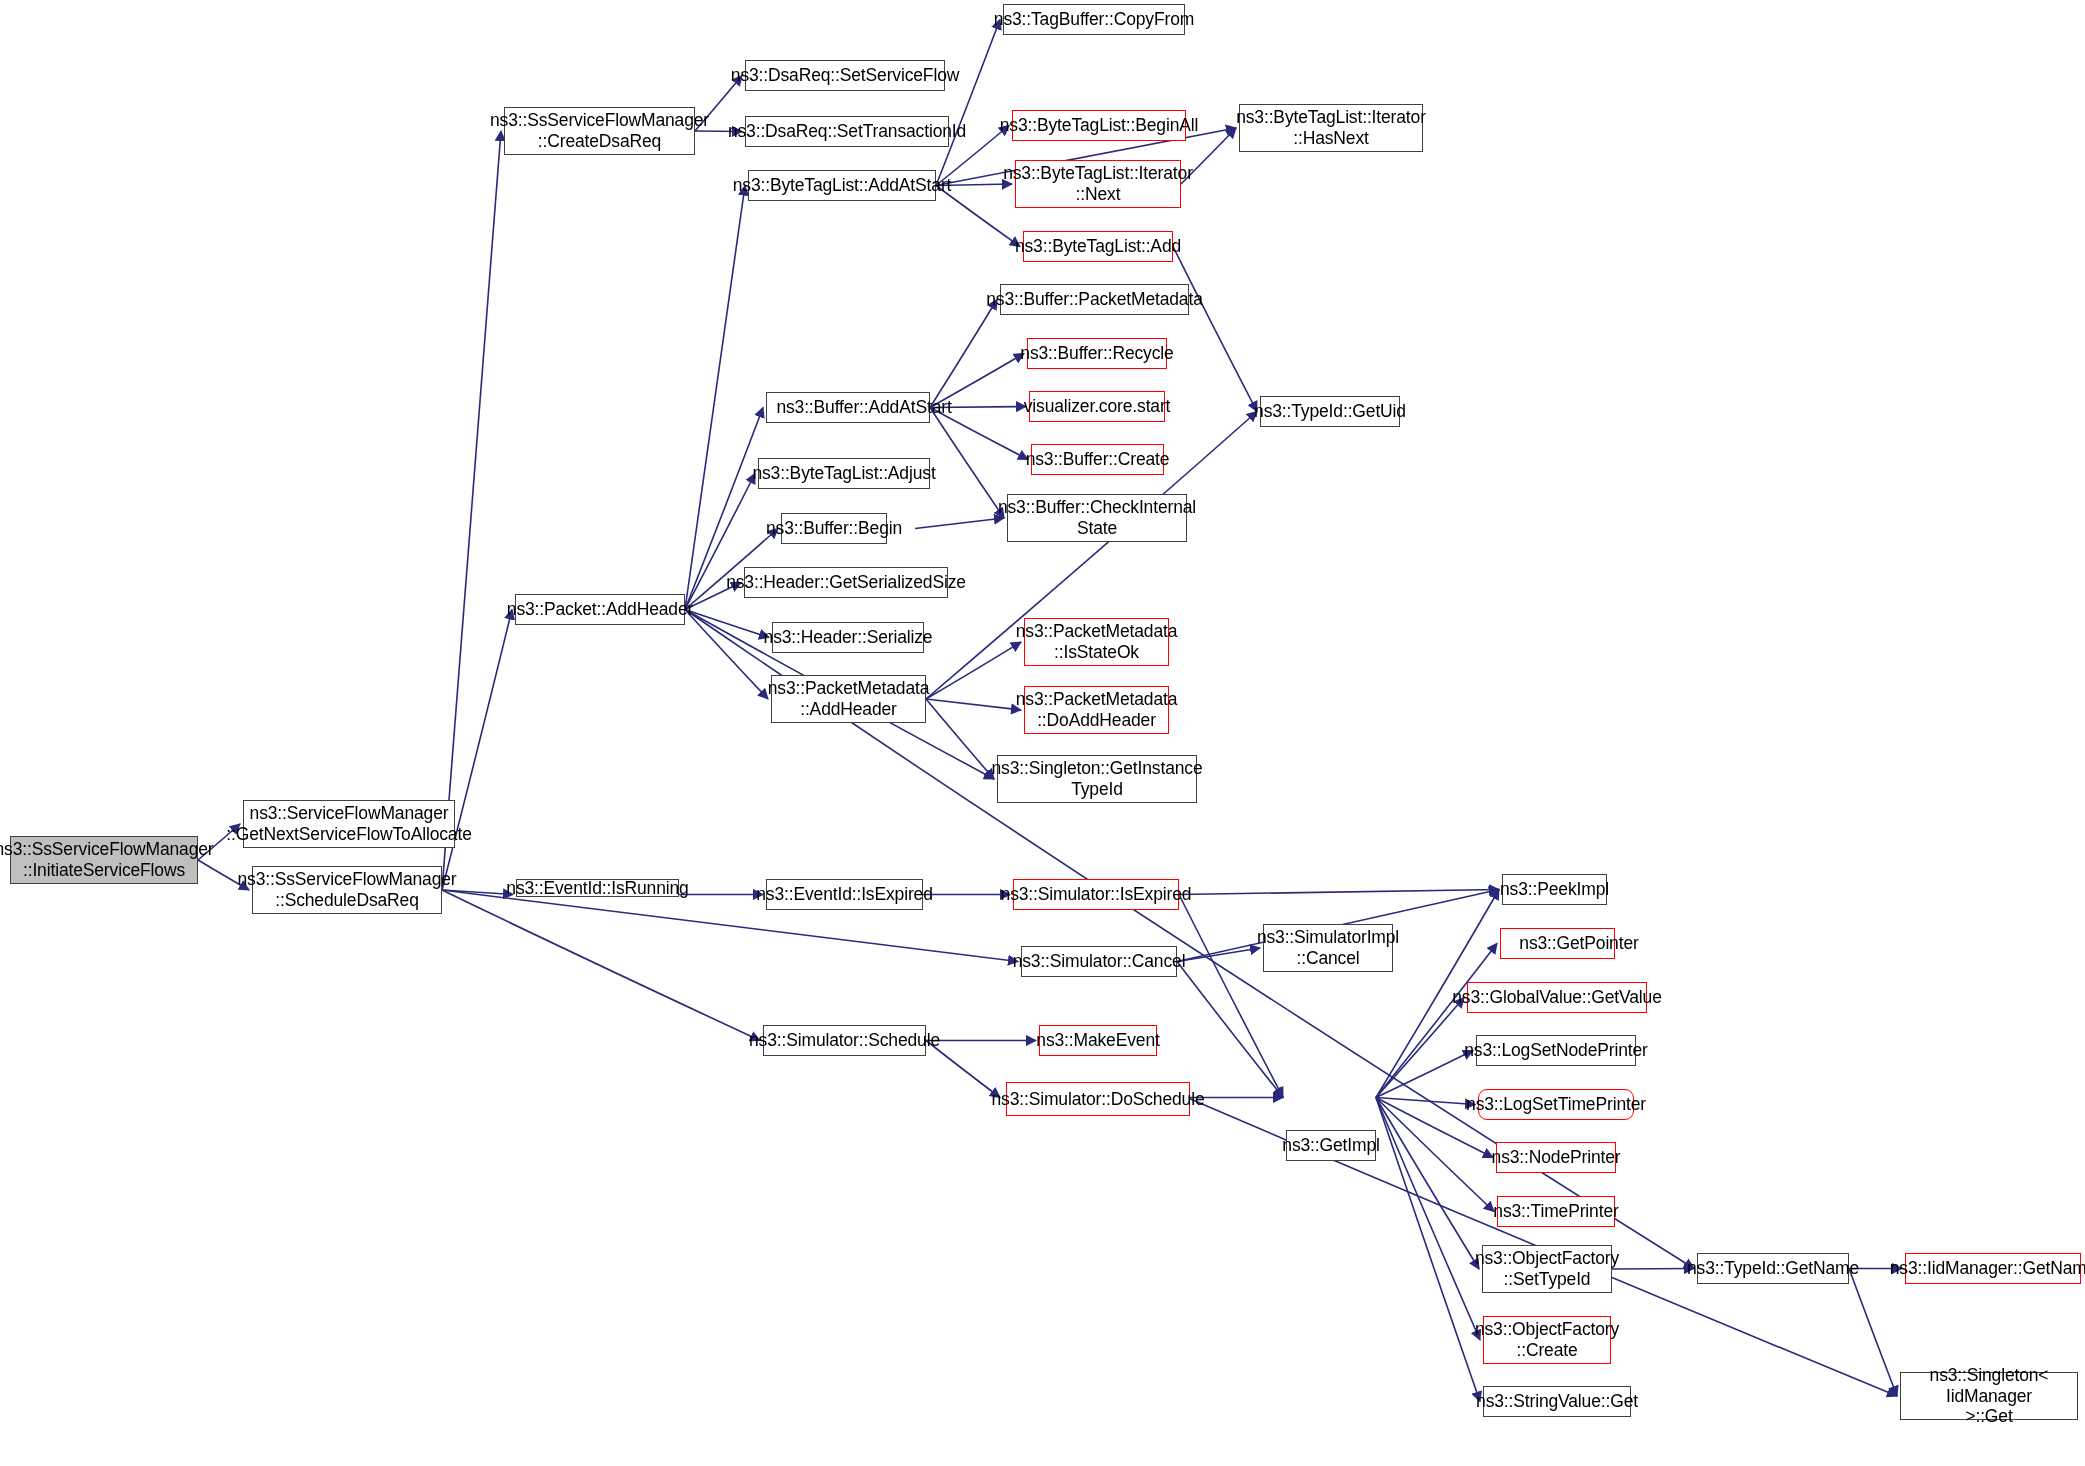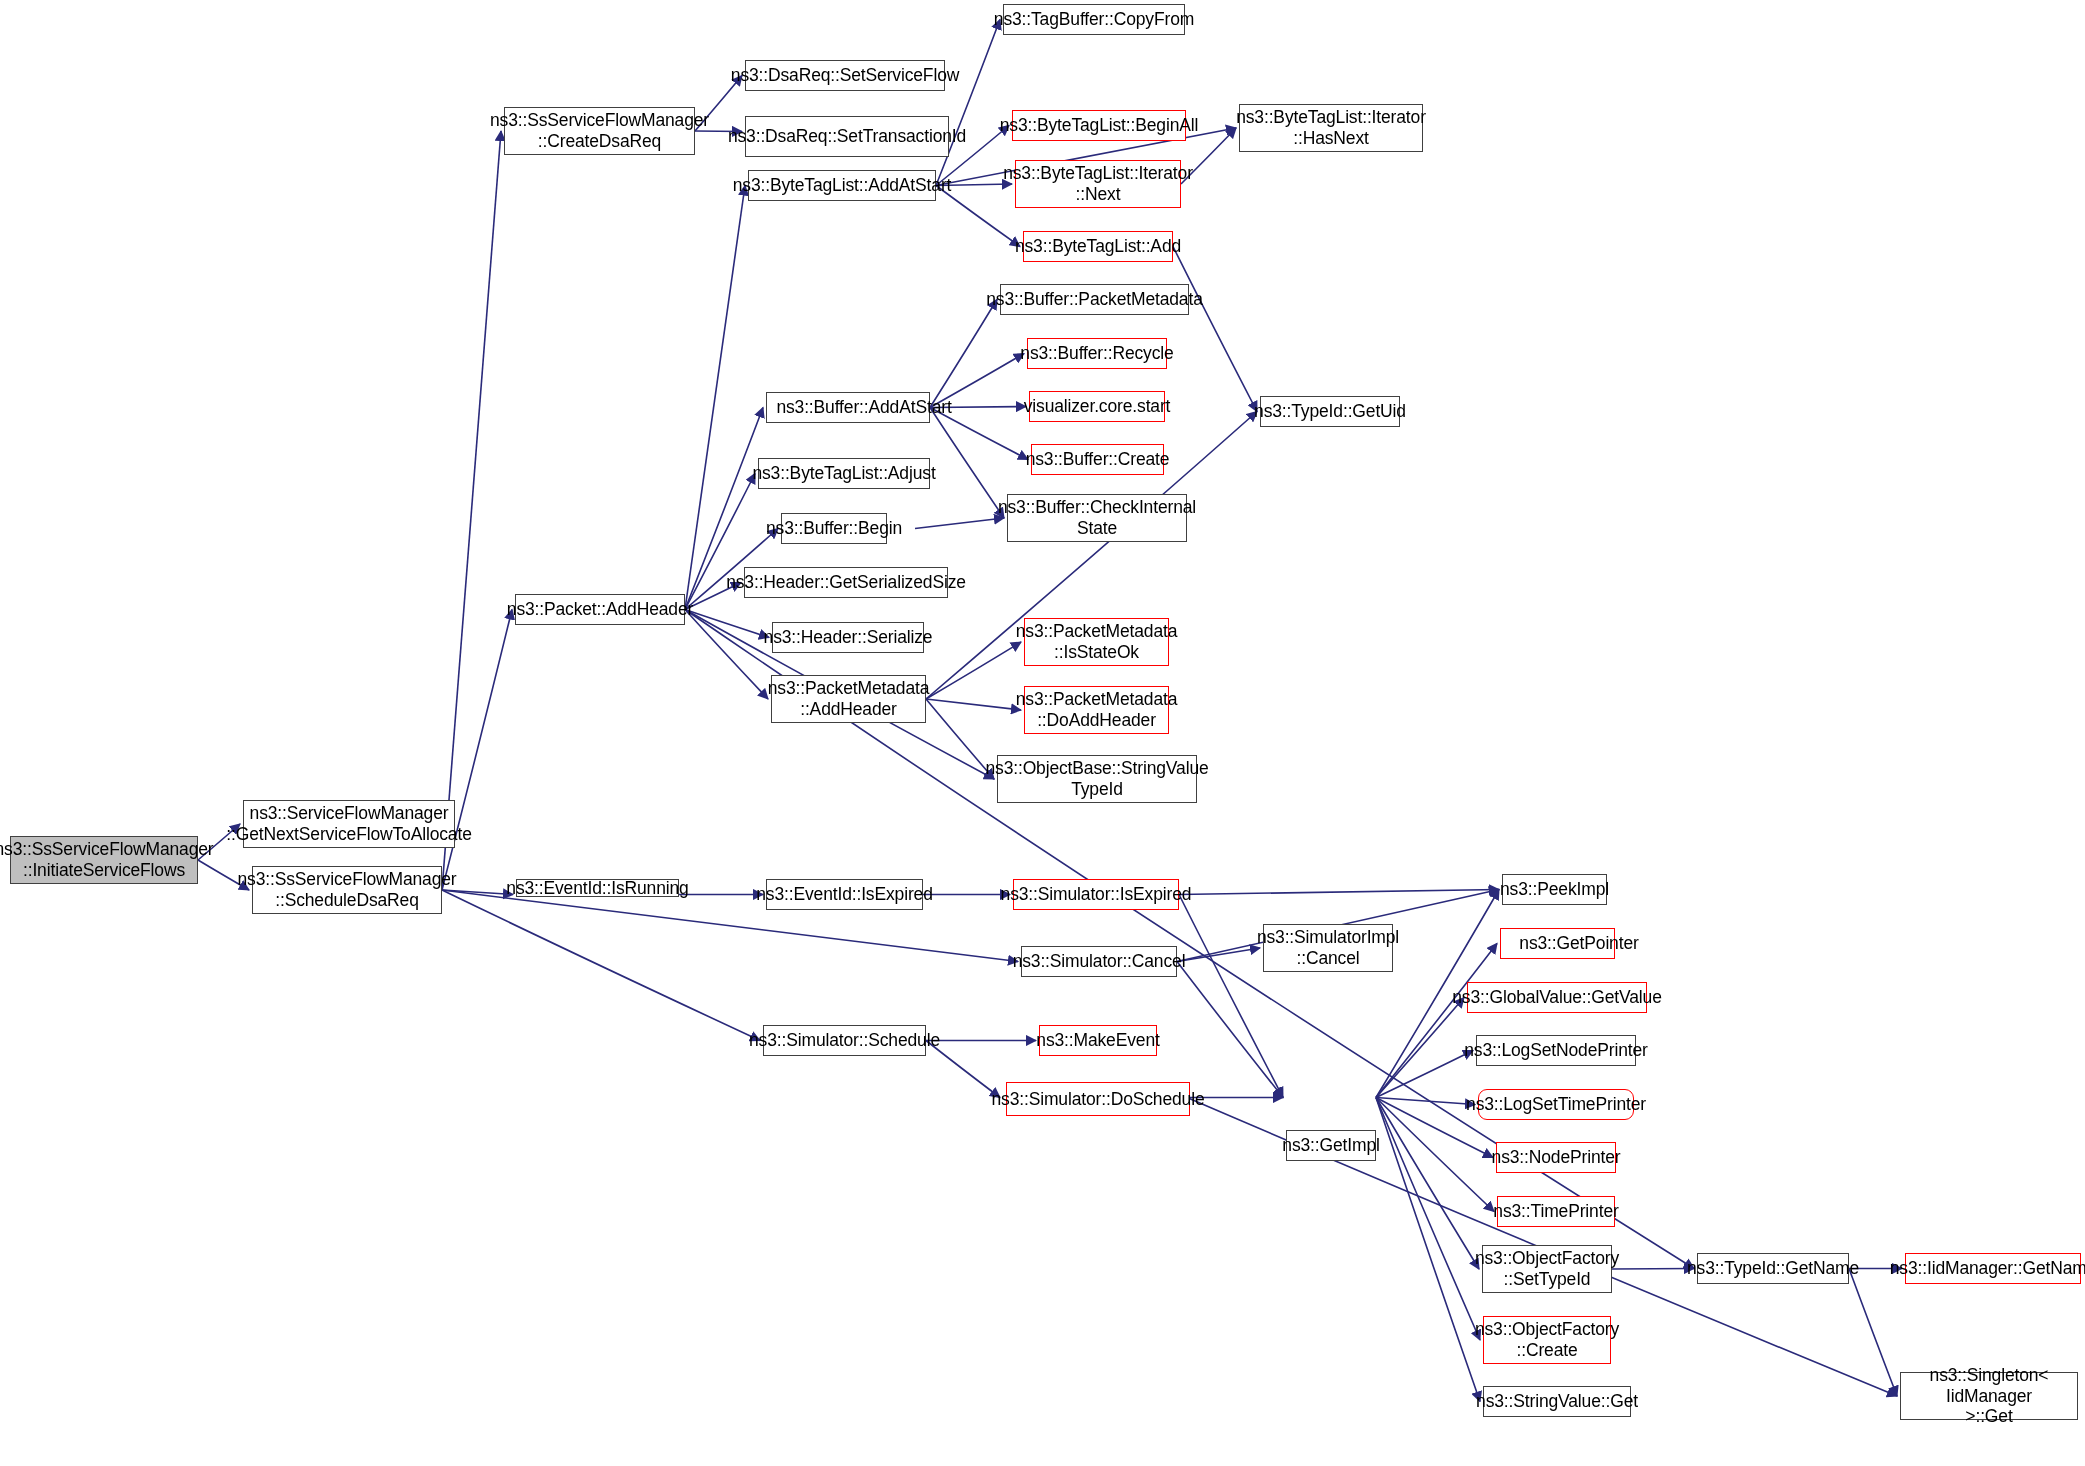--- a/index.html
+++ b/index.html
@@ -119,21 +119,21 @@
   <div id="nodes">
       <div class="node current" style="left: 10px; top: 836px; width: 188px; height: 48px;">ns3::SsServiceFlowManager
 ::InitiateServiceFlows</div>
       <div class="node" style="left: 243px; top: 800px; width: 212px; height: 48px;">ns3::ServiceFlowManager
 ::GetNextServiceFlowToAllocate</div>
       <div class="node" style="left: 252px; top: 866px; width: 190px; height: 48px;">ns3::SsServiceFlowManager
 ::ScheduleDsaReq</div>
       <div class="node" style="left: 504px; top: 107px; width: 191px; height: 48px;">ns3::SsServiceFlowManager
 ::CreateDsaReq</div>
       <div class="node" style="left: 745px; top: 60px; width: 200px; height: 31px;">ns3::DsaReq::SetServiceFlow</div>
-      <div class="node" style="left: 745px; top: 116px; width: 204px; height: 41px;">ns3::DsaReq::SetTransactionId</div>
+      <div class="node" style="left: 745px; top: 116px; width: 204px; height: 31px;">ns3::DsaReq::SetTransactionId</div>
       <div class="node" style="left: 748px; top: 170px; width: 188px; height: 31px;">ns3::ByteTagList::AddAtStart</div>
       <div class="node" style="left: 1003px; top: 4px; width: 182px; height: 31px;">ns3::TagBuffer::CopyFrom</div>
       <div class="node red" style="left: 1012px; top: 110px; width: 174px; height: 31px;">ns3::ByteTagList::BeginAll</div>
       <div class="node red" style="left: 1015px; top: 160px; width: 166px; height: 48px;">ns3::ByteTagList::Iterator
 ::Next</div>
       <div class="node red" style="left: 1023px; top: 231px; width: 150px; height: 31px;">ns3::ByteTagList::Add</div>
       <div class="node" style="left: 1239px; top: 104px; width: 184px; height: 48px;">ns3::ByteTagList::Iterator
 ::HasNext</div>
       <div class="node" style="left: 1000px; top: 284px; width: 189px; height: 31px;">ns3::Buffer::PacketMetadata</div>
       <div class="node red" style="left: 1027px; top: 338px; width: 140px; height: 31px;">ns3::Buffer::Recycle</div>
@@ -146,21 +146,21 @@
       <div class="node" style="left: 781px; top: 513px; width: 106px; height: 31px;">ns3::Buffer::Begin</div>
       <div class="node" style="left: 515px; top: 594px; width: 170px; height: 31px;">ns3::Packet::AddHeader</div>
       <div class="node" style="left: 744px; top: 567px; width: 204px; height: 31px;">ns3::Header::GetSerializedSize</div>
       <div class="node" style="left: 772px; top: 622px; width: 152px; height: 31px;">ns3::Header::Serialize</div>
       <div class="node" style="left: 771px; top: 675px; width: 155px; height: 48px;">ns3::PacketMetadata
 ::AddHeader</div>
       <div class="node red" style="left: 1024px; top: 618px; width: 145px; height: 48px;">ns3::PacketMetadata
 ::IsStateOk</div>
       <div class="node red" style="left: 1024px; top: 686px; width: 145px; height: 48px;">ns3::PacketMetadata
 ::DoAddHeader</div>
-      <div class="node" style="left: 997px; top: 755px; width: 200px; height: 48px;">ns3::ObjectBase::StringValue
+      <div class="node" style="left: 997px; top: 755px; width: 200px; height: 48px;">ns3::Singleton::GetInstance
 TypeId</div>
       <div class="node" style="left: 1260px; top: 396px; width: 140px; height: 31px;">ns3::TypeId::GetUid</div>
       <div class="node" style="left: 516px; top: 879px; width: 163px; height: 18px;">ns3::EventId::IsRunning</div>
       <div class="node" style="left: 766px; top: 879px; width: 157px; height: 31px;">ns3::EventId::IsExpired</div>
       <div class="node red" style="left: 1013px; top: 879px; width: 166px; height: 31px;">ns3::Simulator::IsExpired</div>
       <div class="node" style="left: 1021px; top: 946px; width: 156px; height: 31px;">ns3::Simulator::Cancel</div>
       <div class="node" style="left: 1263px; top: 924px; width: 130px; height: 48px;">ns3::SimulatorImpl
 ::Cancel</div>
       <div class="node" style="left: 763px; top: 1025px; width: 163px; height: 31px;">ns3::Simulator::Schedule</div>
       <div class="node red" style="left: 1039px; top: 1025px; width: 118px; height: 31px;">ns3::MakeEvent</div>

